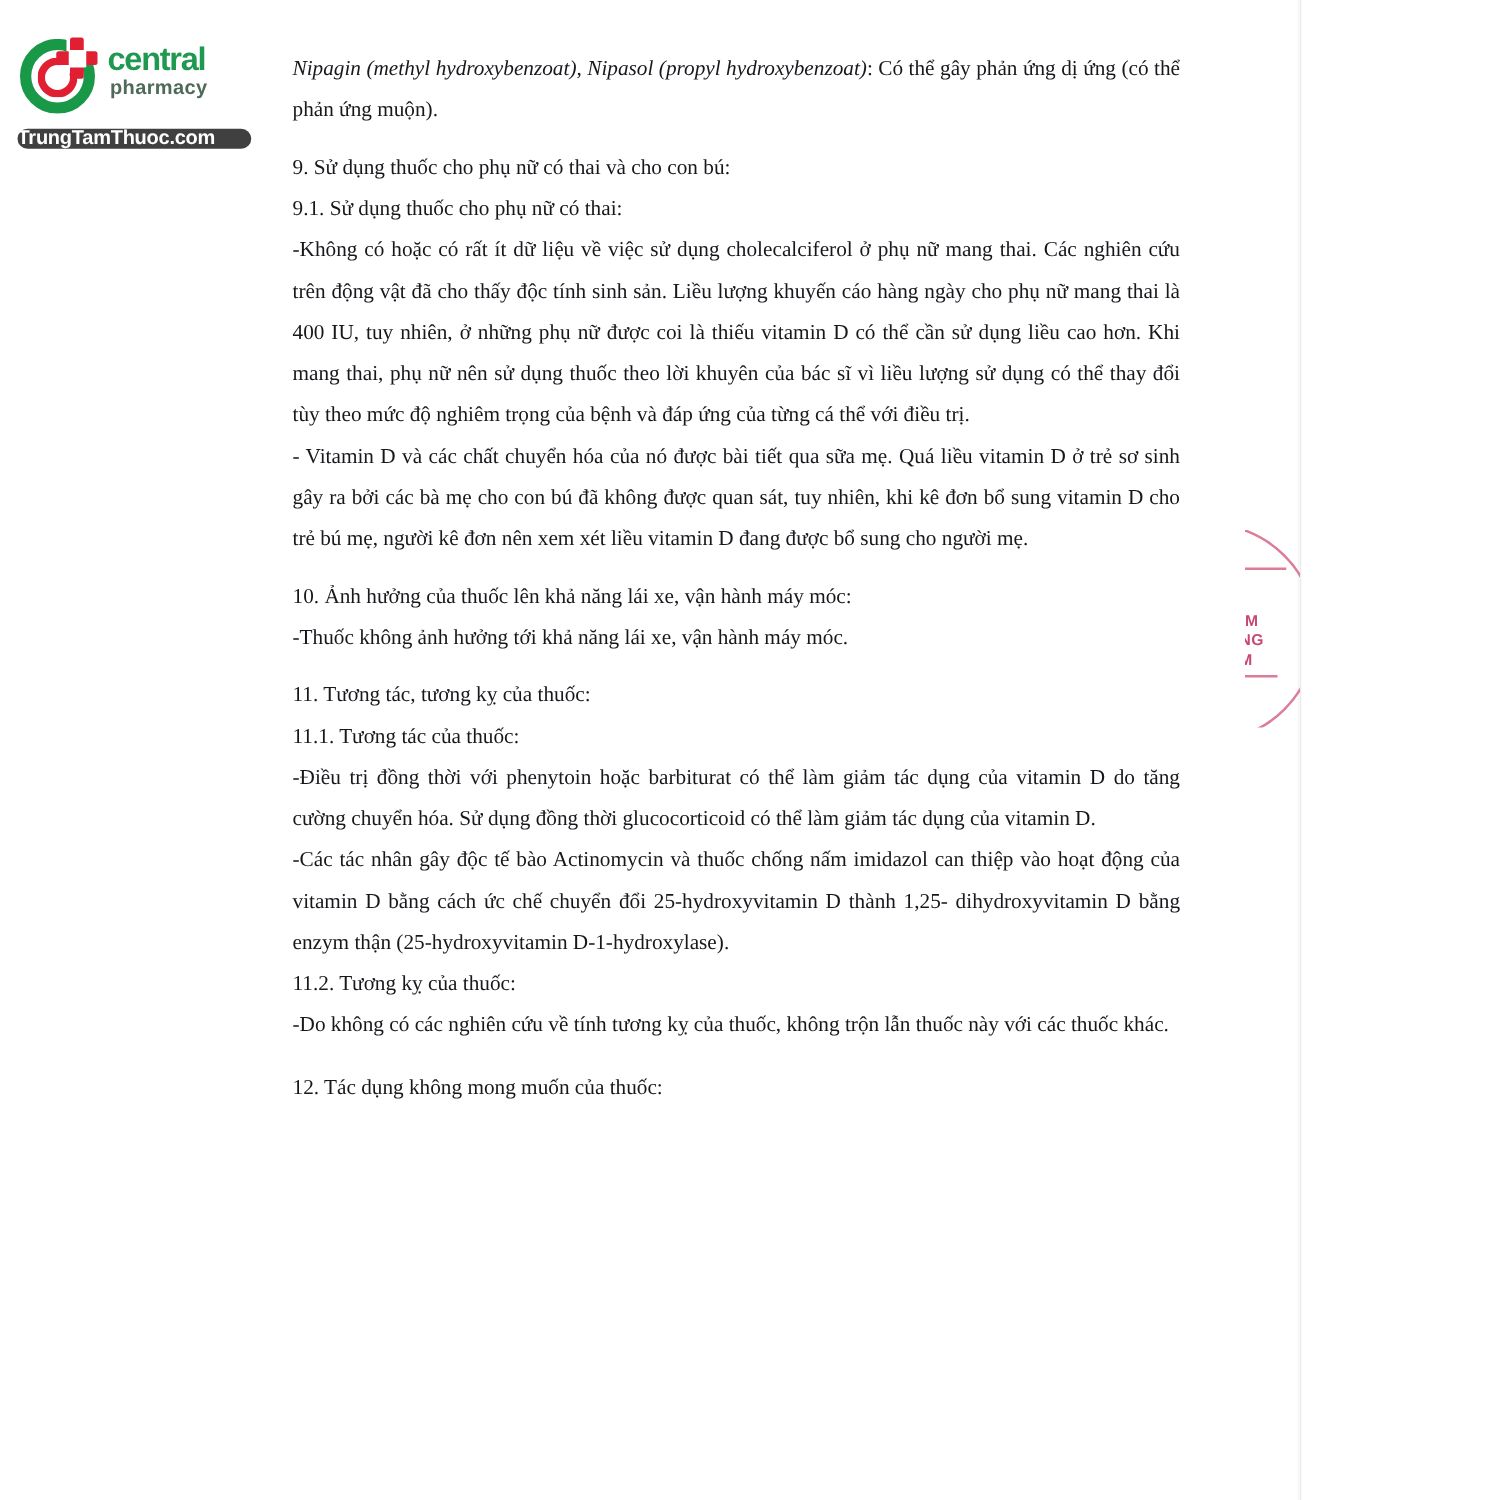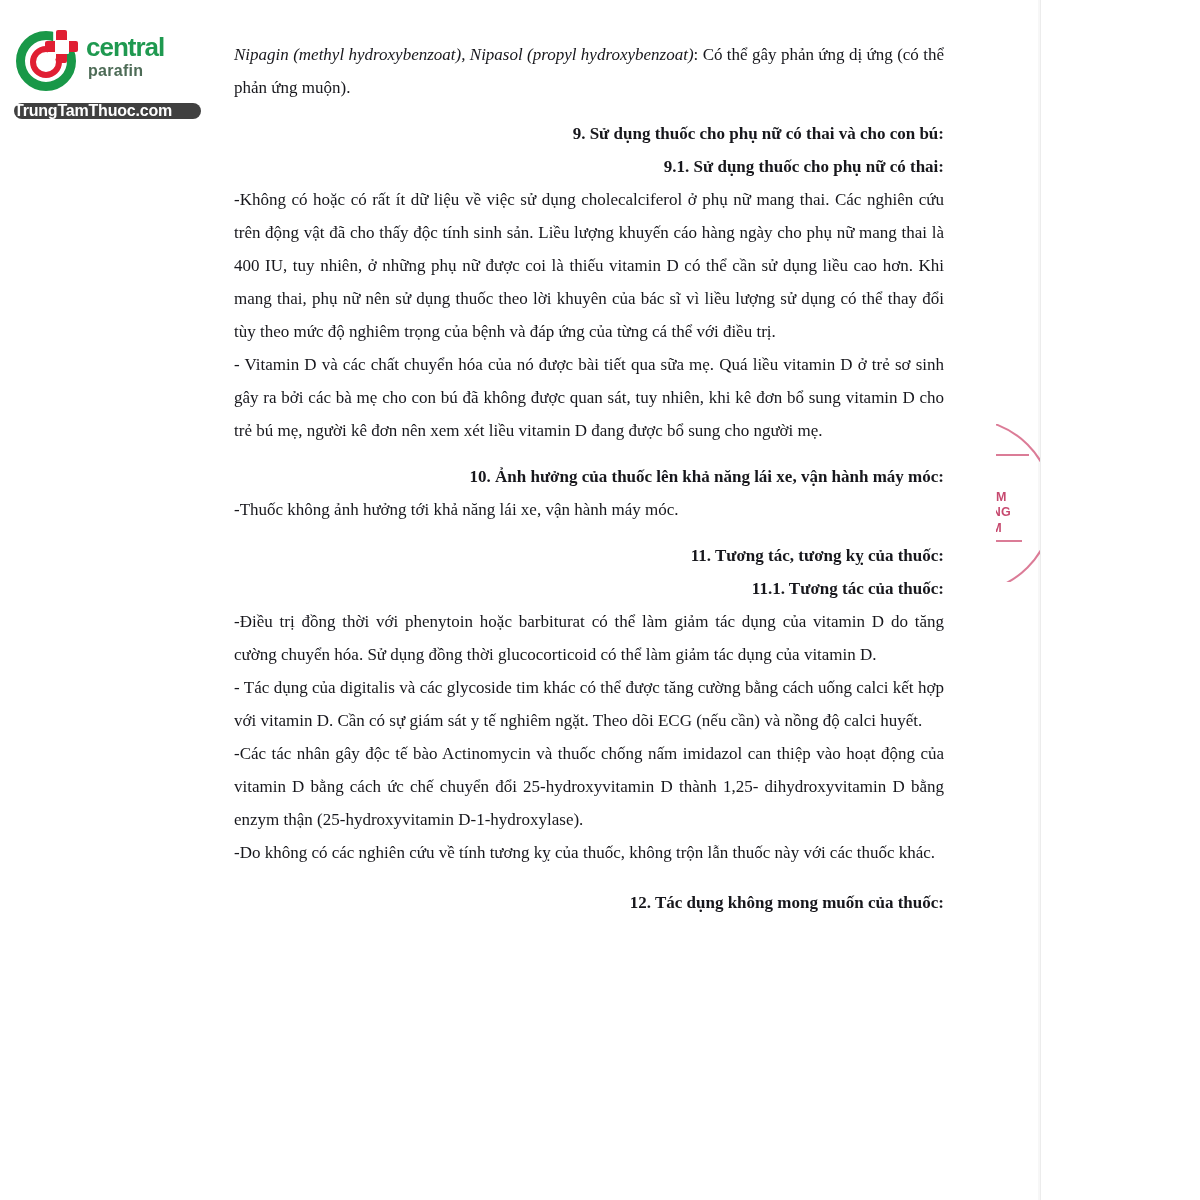--- a/index.html
+++ b/index.html
@@ -146,23 +146,22 @@
   p.body, p.head, p.italic-lead {
     font-size: 17px;
     line-height: 33px;
     text-align: justify;
     text-justify: inter-word;
   }
   p.italic-lead { font-style: italic; }
   p.italic-lead .roman { font-style: normal; }
 
   p.head {
-    font-weight: 700;
-    text-align: right;
-    margin-left: 28px;
+    font-weight: 400;
+    text-align: left;
   }
   .gap-md { margin-top: 13px; }
   .gap-lg { margin-top: 17px; }
 
   
   #stamp-clip {
     position: absolute;
     left: 996px;
     top: 424px;
     width: 44px;
@@ -222,21 +221,21 @@
   <div id="brand-row">
     <div class="logo-mark">
       <div class="ring"></div>
       <div class="inner"></div>
       <div class="cross-v"></div>
       <div class="cross-h"></div>
       <div class="cross-notch"></div>
     </div>
     <div id="brand-words">
       <div id="brand-name">central</div>
-      <div id="brand-sub">parafin</div>
+      <div id="brand-sub">pharmacy</div>
     </div>
   </div>
   <div id="brand-banner">
     <span>TrungTamThuoc.com</span>
   </div>
 </div>
 
 <div id="doc">
 
   <p class="italic-lead"><span>Nipagin (methyl hydroxybenzoat), Nipasol (propyl hydroxybenzoat)</span><span class="roman">: Có thể gây phản ứng dị ứng (có thể phản ứng muộn).</span></p>
@@ -246,23 +245,23 @@
   <p class="body">-Không có hoặc có rất ít dữ liệu về việc sử dụng cholecalciferol ở phụ nữ mang thai. Các nghiên cứu trên động vật đã cho thấy độc tính sinh sản. Liều lượng khuyến cáo hàng ngày cho phụ nữ mang thai là 400 IU, tuy nhiên, ở những phụ nữ được coi là thiếu vitamin D có thể cần sử dụng liều cao hơn. Khi mang thai, phụ nữ nên sử dụng thuốc theo lời khuyên của bác sĩ vì liều lượng sử dụng có thể thay đổi tùy theo mức độ nghiêm trọng của bệnh và đáp ứng của từng cá thể với điều trị.</p>
 
   <p class="body">- Vitamin D và các chất chuyển hóa của nó được bài tiết qua sữa mẹ. Quá liều vitamin D ở trẻ sơ sinh gây ra bởi các bà mẹ cho con bú đã không được quan sát, tuy nhiên, khi kê đơn bổ sung vitamin D cho trẻ bú mẹ, người kê đơn nên xem xét liều vitamin D đang được bổ sung cho người mẹ.</p>
 
   <p class="head gap-md">10. Ảnh hưởng của thuốc lên khả năng lái xe, vận hành máy móc:</p>
   <p class="body">-Thuốc không ảnh hưởng tới khả năng lái xe, vận hành máy móc.</p>
 
   <p class="head gap-md">11. Tương tác, tương kỵ của thuốc:</p>
   <p class="head">11.1. Tương tác của thuốc:</p>
   <p class="body">-Điều trị đồng thời với phenytoin hoặc barbiturat có thể làm giảm tác dụng của vitamin D do tăng cường chuyển hóa. Sử dụng đồng thời glucocorticoid có thể làm giảm tác dụng của vitamin D.</p>
-  <p class="body">- Tác dụng của digitalis và các glycoside tim khác có thể được tăng cường bằng cách uống calci kết hợp với vitamin D. Cần có sự giám sát y tế nghiêm ngặt. Theo dõi ECG (nếu cần) và nồng độ calci huyết.</p>
   <p class="body">-Các tác nhân gây độc tế bào Actinomycin và thuốc chống nấm imidazol can thiệp vào hoạt động của vitamin D bằng cách ức chế chuyển đổi 25-hydroxyvitamin D thành 1,25- dihydroxyvitamin D bằng enzym thận (25-hydroxyvitamin D-1-hydroxylase).</p>
 
+  <p class="head">11.2. Tương kỵ của thuốc:</p>
   <p class="body">-Do không có các nghiên cứu về tính tương kỵ của thuốc, không trộn lẫn thuốc này với các thuốc khác.</p>
 
   <p class="head gap-lg">12. Tác dụng không mong muốn của thuốc:</p>
 
 </div>
 
 <div id="stamp-clip">
   <div id="stamp">
     <div class="sn">057250</div>
     <div class="rule"></div>

